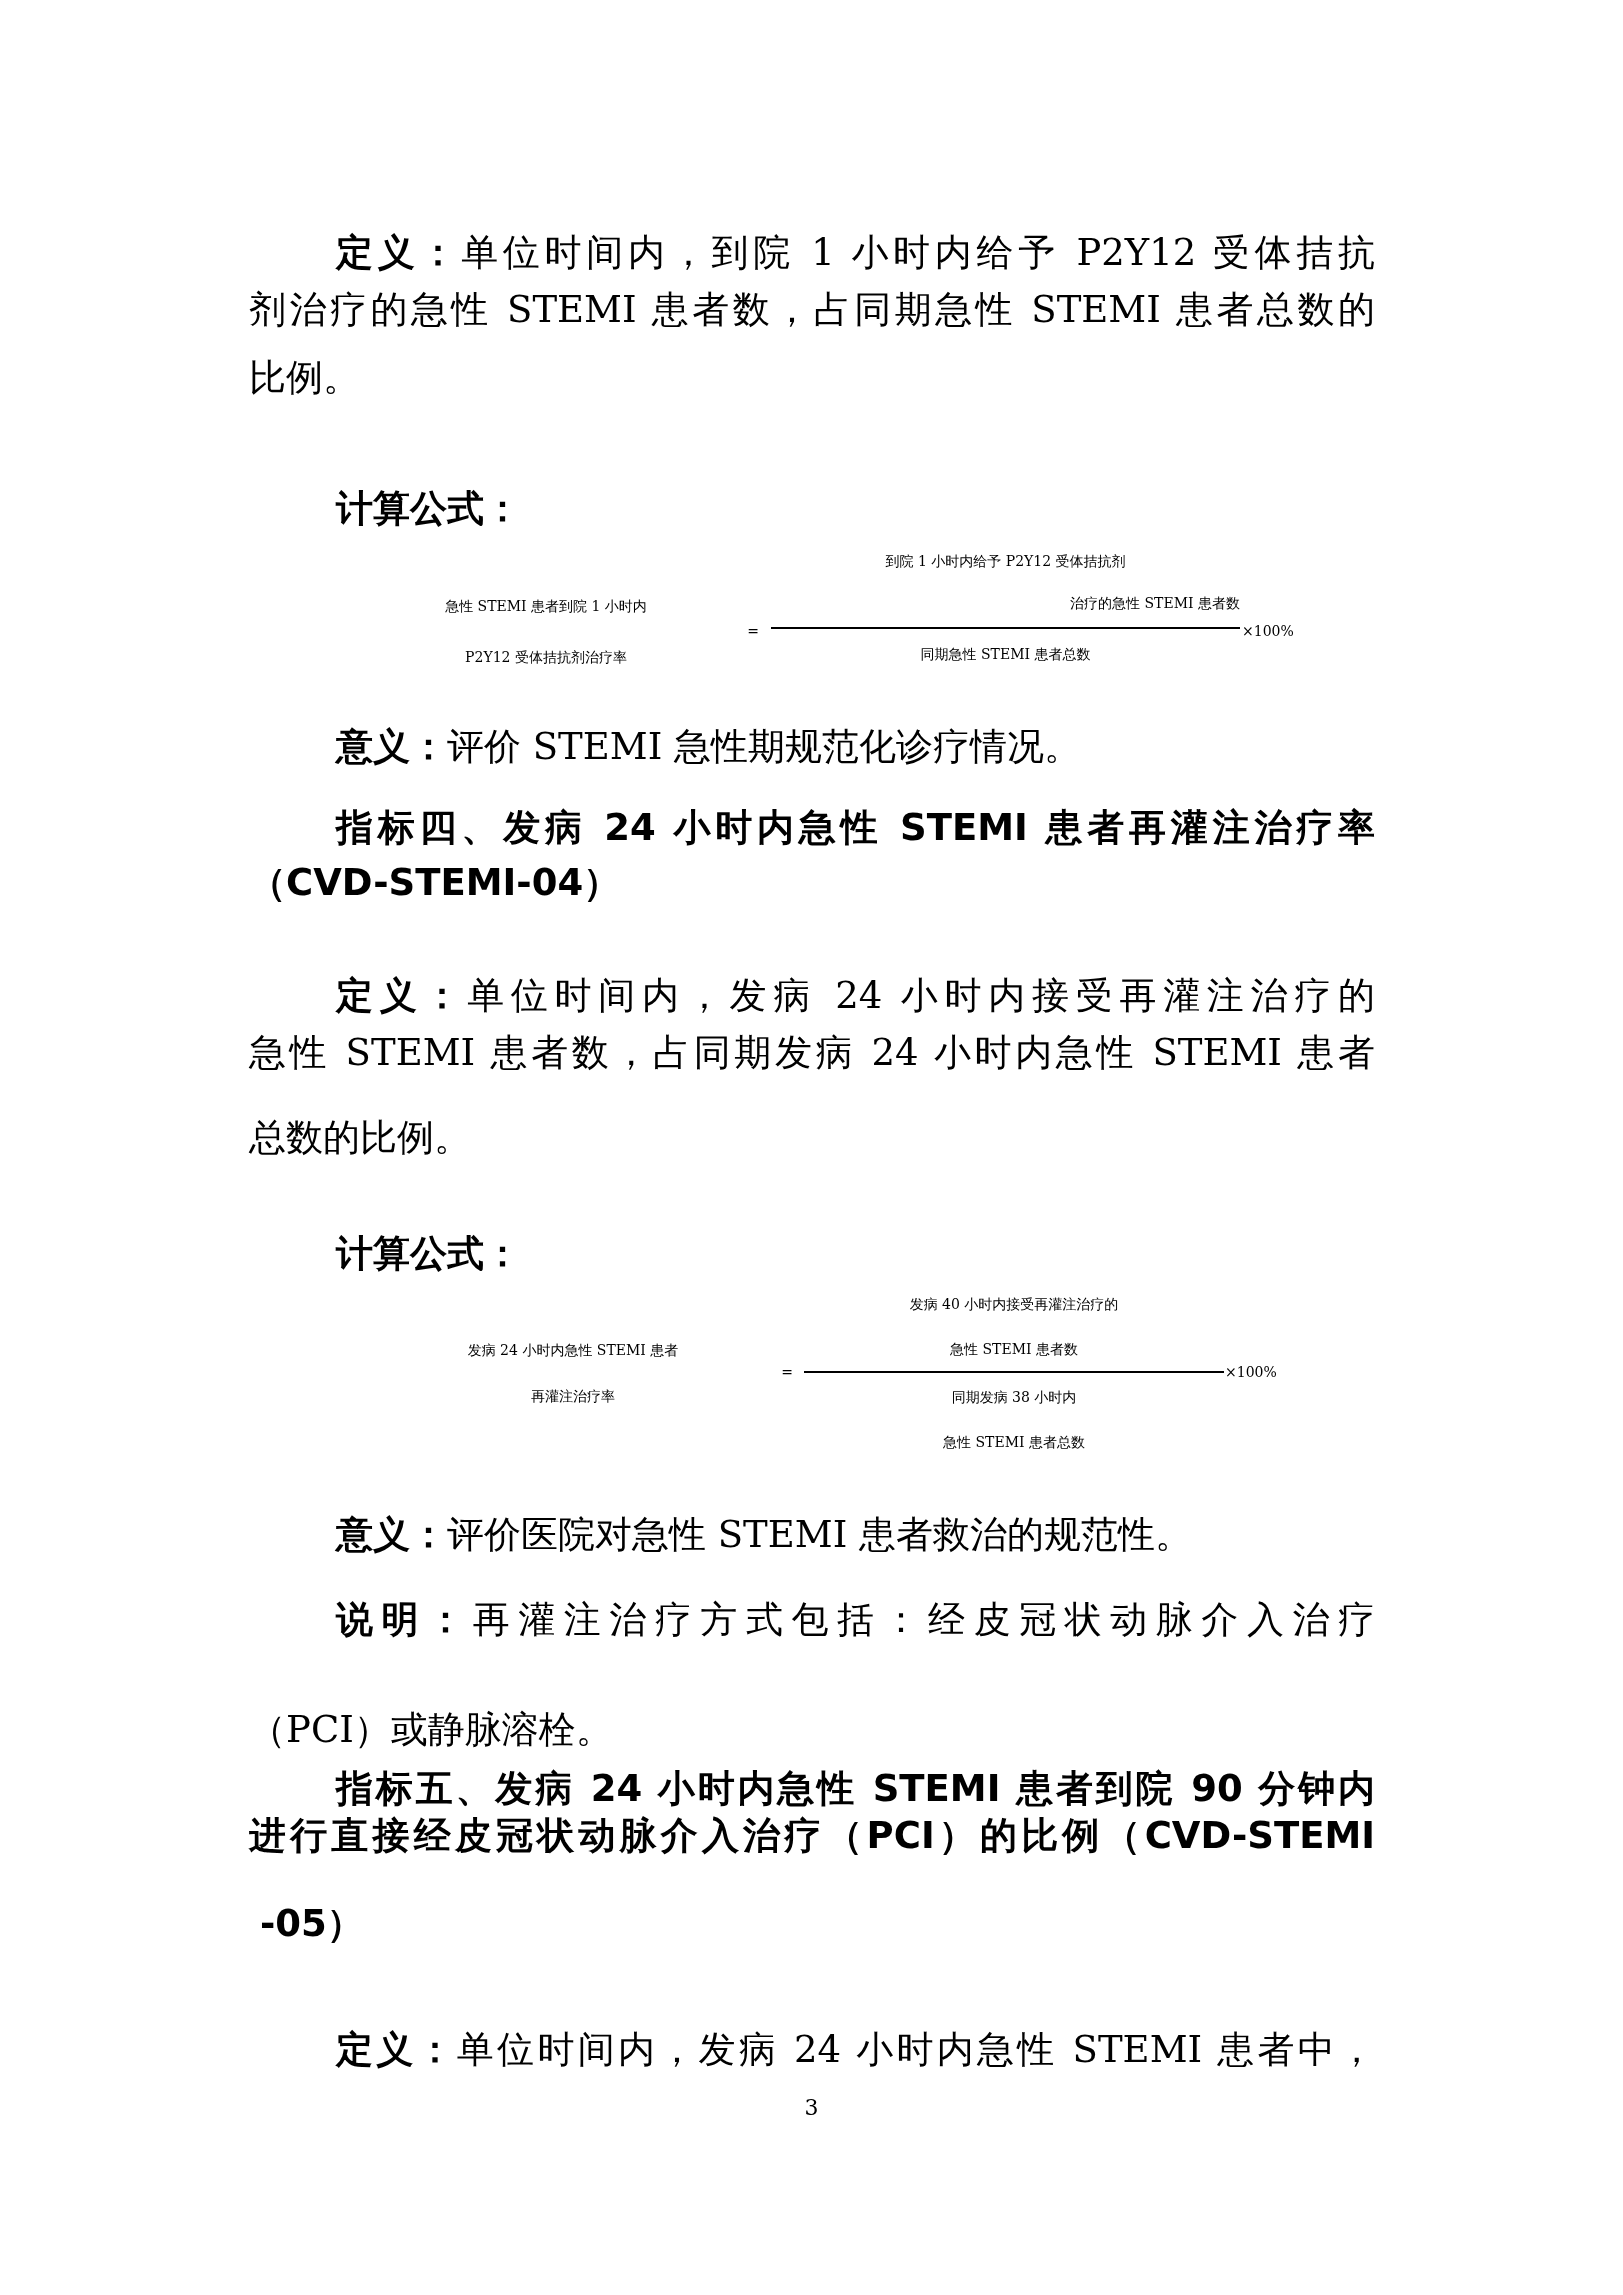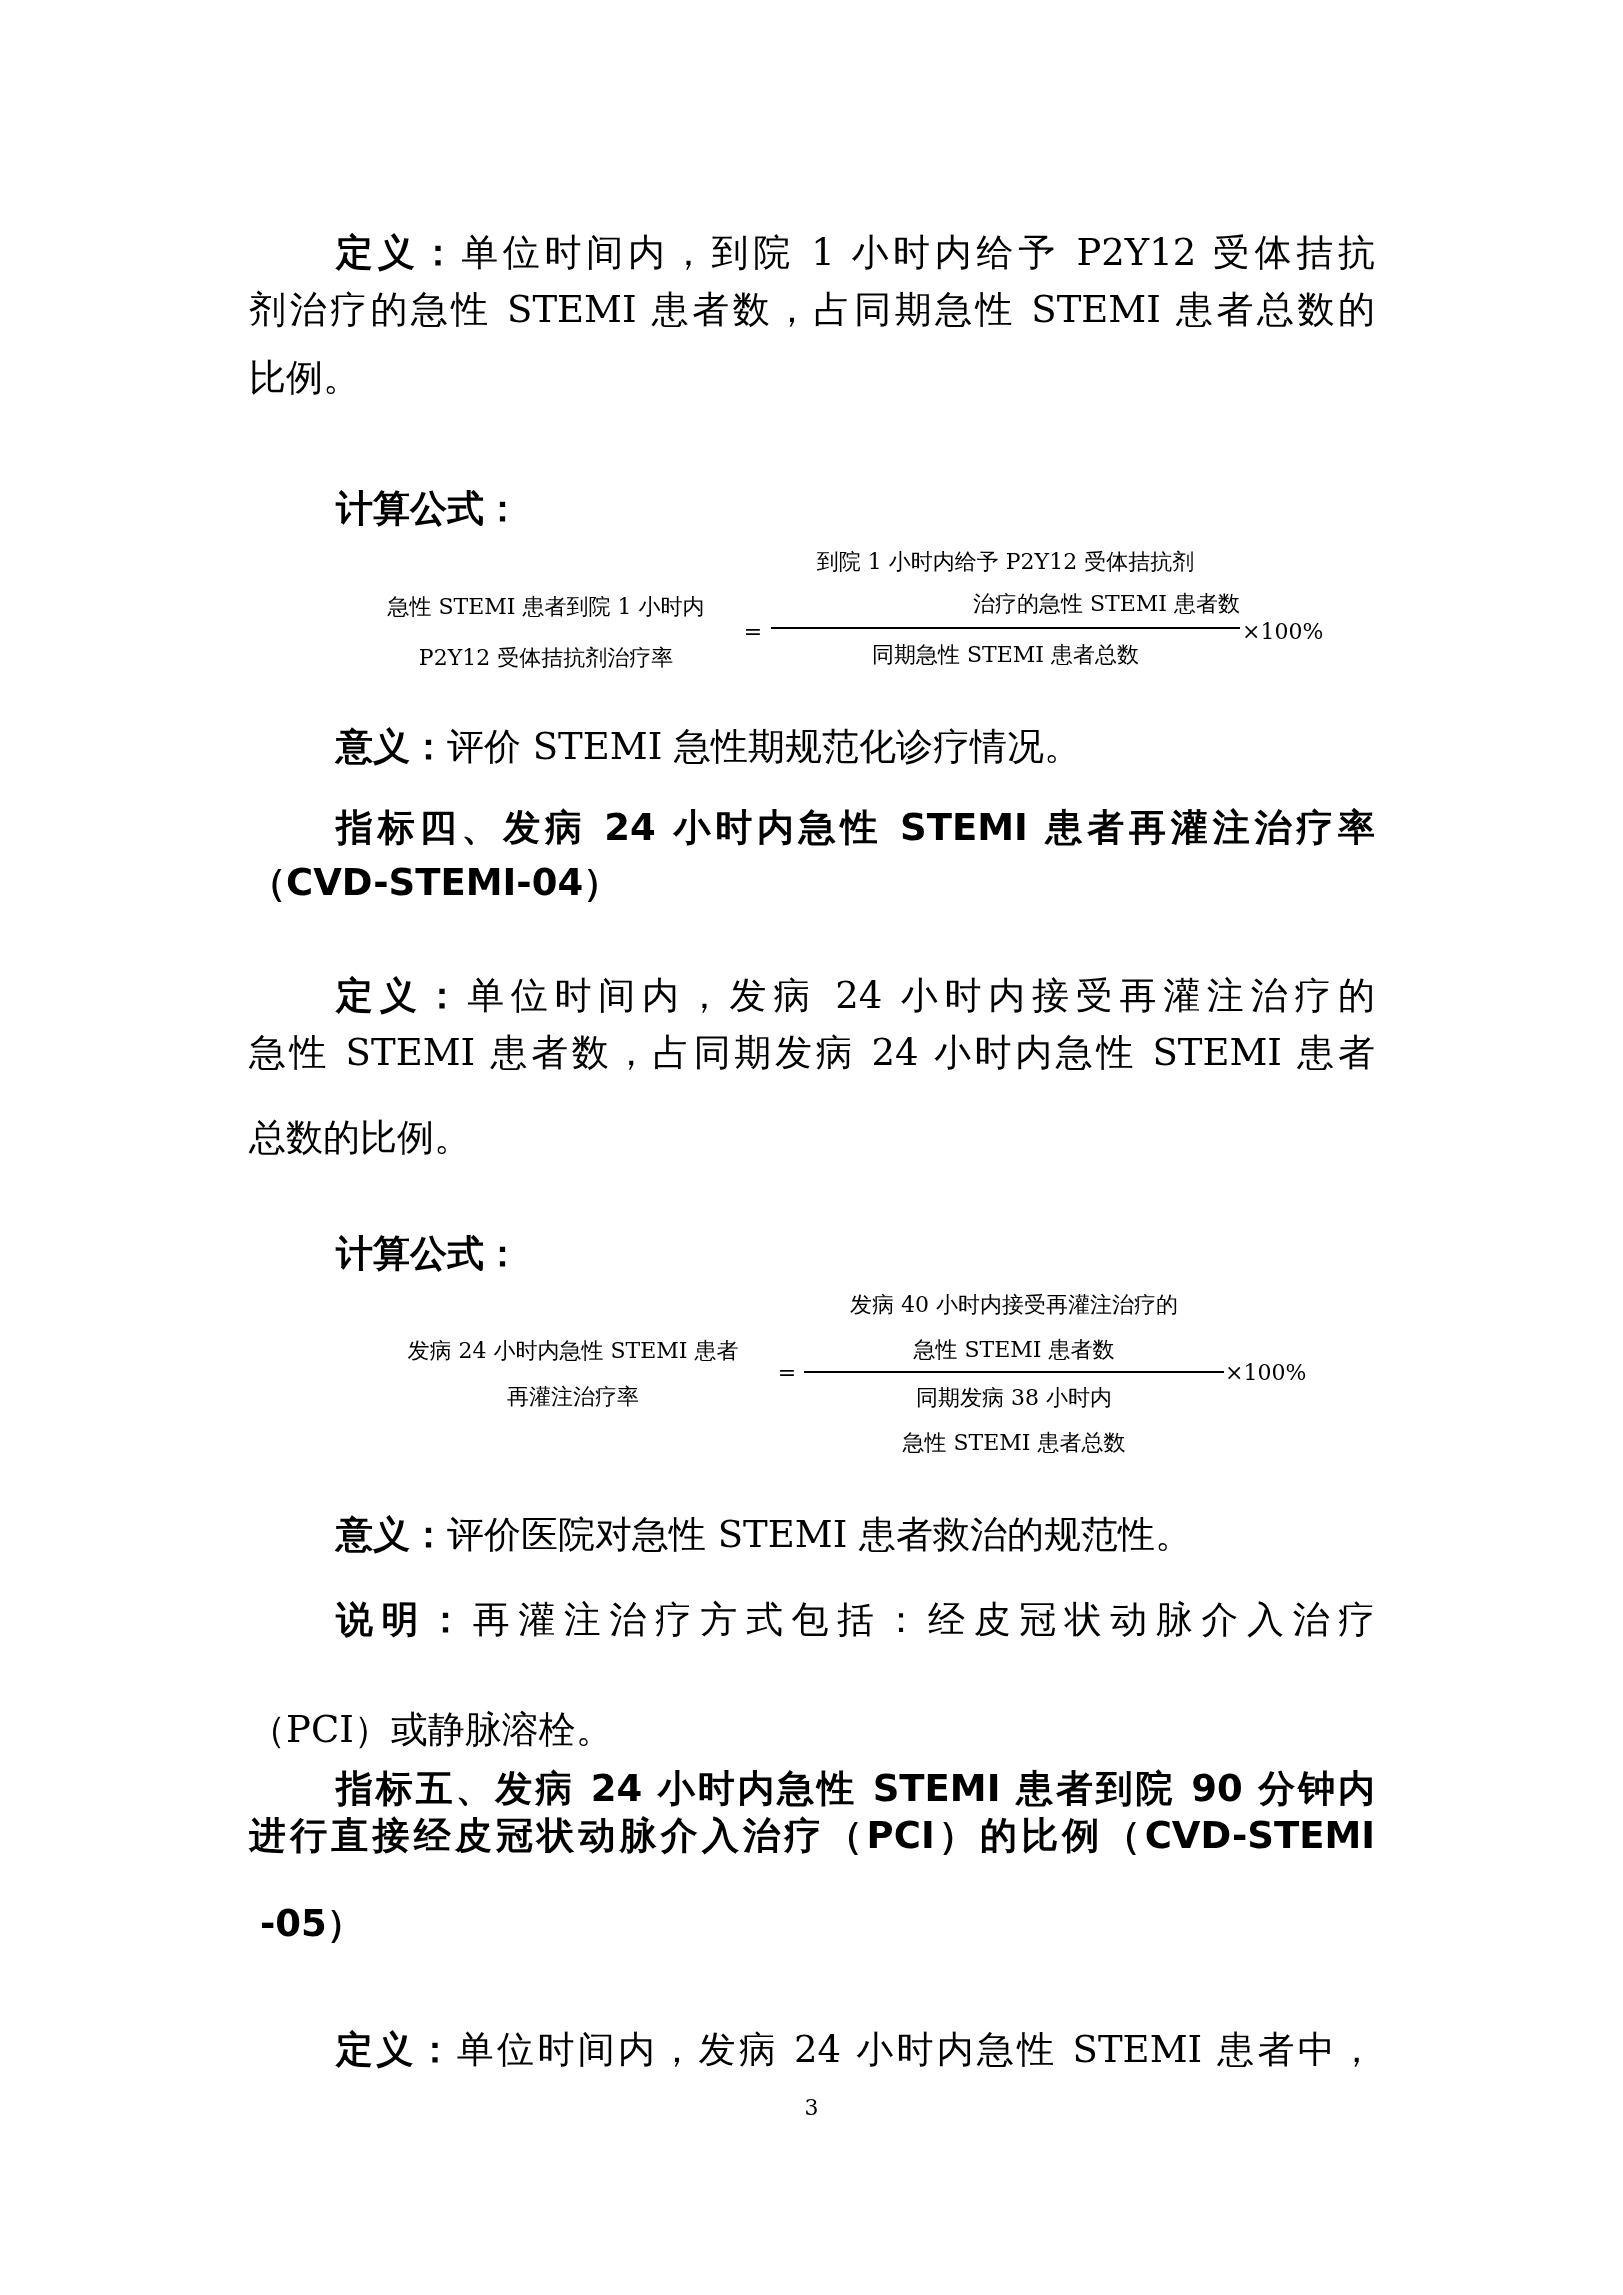--- a/index.html
+++ b/index.html
@@ -14,21 +14,21 @@
     font-size: 37px;
     white-space: nowrap;
   }
   .full { text-align: justify; text-align-last: justify; }
   .indent { left: 336px; width: 1039px; margin-top: 28px; }
   .head { font-family: "DejaVu Sans", "Liberation Sans", sans-serif; font-weight: bold; }
   .lbl { font-family: "DejaVu Sans", "Liberation Sans", sans-serif; font-weight: bold; }
   .fx {
     position: absolute;
     font-family: "DejaVu Serif", "Liberation Serif", serif;
-    font-size: 22px;
+    font-size: 14px;
     height: 29px;
     line-height: 29px;
     white-space: nowrap;
     text-align: center;
   }
   .frac-line { position: absolute; height: 2px; background: #000; }
   .pagenum {
     position: absolute; left: 779px; width: 65px; top: 2095px;
     text-align: center; font-family: "DejaVu Serif", "Liberation Serif", serif; font-size: 22px;
   }

